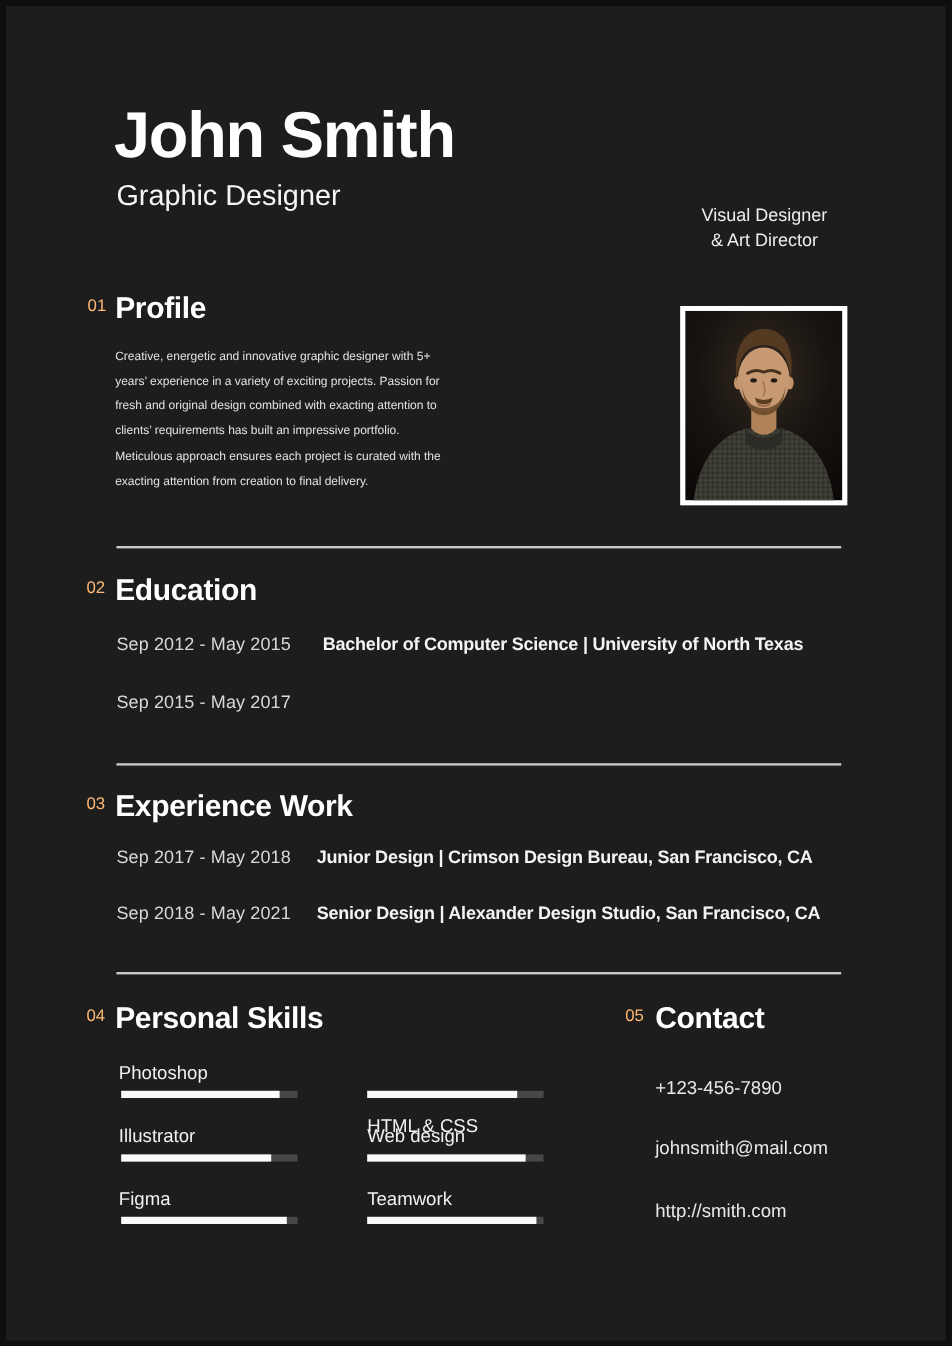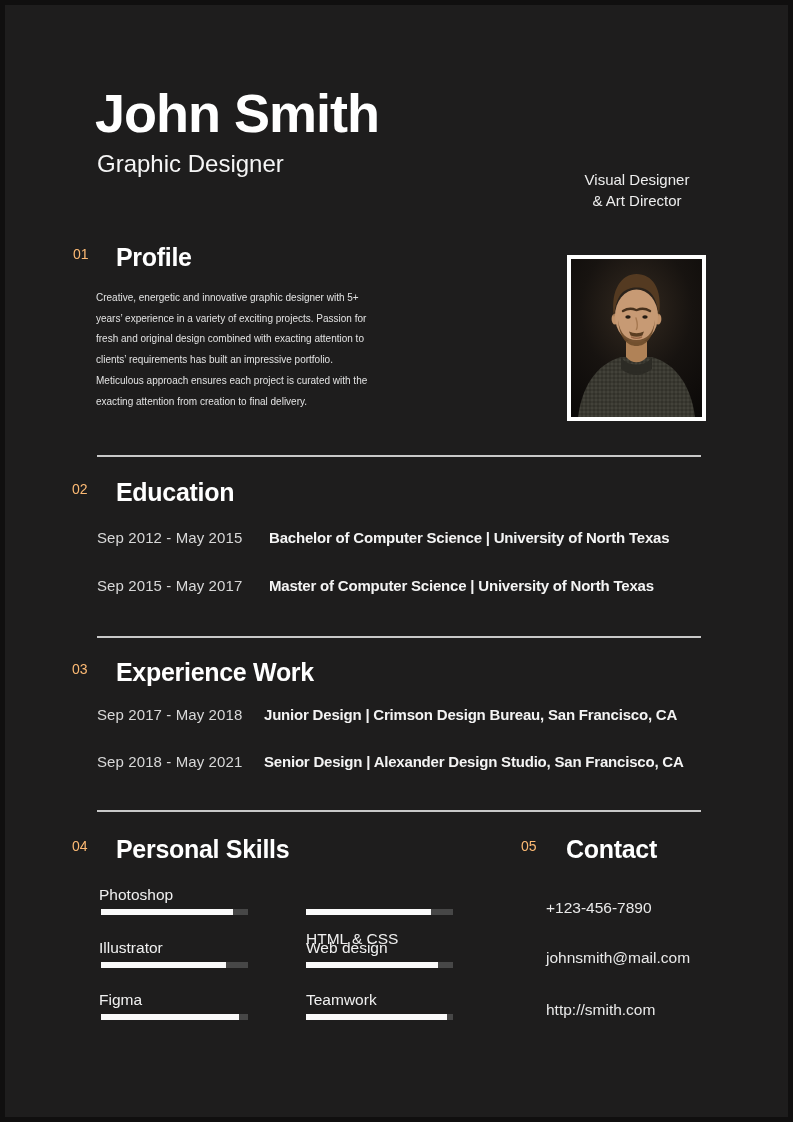--- a/index.html
+++ b/index.html
@@ -7,21 +7,21 @@
     position:relative;width:793px;height:1122px;margin:0 auto;
     background:#1e1d1d;overflow:hidden;
     font-family:"Liberation Sans",sans-serif;color:#f2f2f2;
     box-shadow:inset 0 0 0 5px rgba(0,0,0,0.45);
   }
   .abs{position:absolute;}
   .name{left:95px;top:86px;font-size:54px;font-weight:700;color:#ffffff;letter-spacing:-1px;line-height:1;}
   .role{left:97px;top:151px;font-size:24px;font-weight:400;color:#f5f5f5;line-height:1.1;}
   .tagline{left:562px;top:169px;width:150px;font-size:15px;line-height:21px;color:#ededed;text-align:center;white-space:pre-line;}
   .sec-num{font-size:14px;color:#fdba74;line-height:1;}
-  .sec-head{font-size:25px;font-weight:700;color:#ffffff;letter-spacing:-0.3px;line-height:1;margin-left:20px;}
+  .sec-head{font-size:25px;font-weight:700;color:#ffffff;letter-spacing:-0.3px;line-height:1;}
   .body-text{left:96px;top:288px;font-size:10px;line-height:20.7px;color:#e2e2e2;white-space:pre-line;}
   .divider{left:97px;width:604px;height:2px;background:#c8c8c8;}
   .date{font-size:15px;color:#d8d8d8;letter-spacing:0.1px;}
   .desc{font-size:15px;font-weight:700;color:#f4f4f4;letter-spacing:-0.2px;}
   .skill-label{font-size:15.5px;color:#f0f0f0;}
   .bar{height:6px;background:#474747;}
   .bar .fill{height:100%;background:#fafafa;}
   .contact-item{font-size:15.5px;color:#e9e9e9;}
   .photo-frame{left:567px;top:255px;width:139px;height:166px;background:#ffffff;padding:0;box-sizing:border-box;border:4px solid #ffffff;}
   .photo-frame svg{display:block;width:100%;height:100%;}
@@ -88,21 +88,20 @@
     </svg>
   </div>
 
   <div class="abs divider" style="top:455px;"></div>
 
   <div class="abs sec-num" style="left:72px;top:482px;">02</div>
   <div class="abs sec-head" style="left:96px;top:480px;">Education</div>
   <div class="abs date" style="left:97px;top:529px;">Sep 2012 - May 2015</div>
   <div class="abs desc" style="left:269px;top:529px;">Bachelor of Computer Science | University of North Texas</div>
   <div class="abs date" style="left:97px;top:577px;">Sep 2015 - May 2017</div>
-  <div class="abs desc" style="left:269px;top:577px;">Master of Computer Science | University of North Texas</div>
 
   <div class="abs divider" style="top:636px;"></div>
 
   <div class="abs sec-num" style="left:72px;top:662px;">03</div>
   <div class="abs sec-head" style="left:96px;top:660px;">Experience Work</div>
   <div class="abs date" style="left:97px;top:706px;">Sep 2017 - May 2018</div>
   <div class="abs desc" style="left:264px;top:706px;">Junior Design | Crimson Design Bureau, San Francisco, CA</div>
   <div class="abs date" style="left:97px;top:753px;">Sep 2018 - May 2021</div>
   <div class="abs desc" style="left:264px;top:753px;">Senior Design | Alexander Design Studio, San Francisco, CA</div>
 

